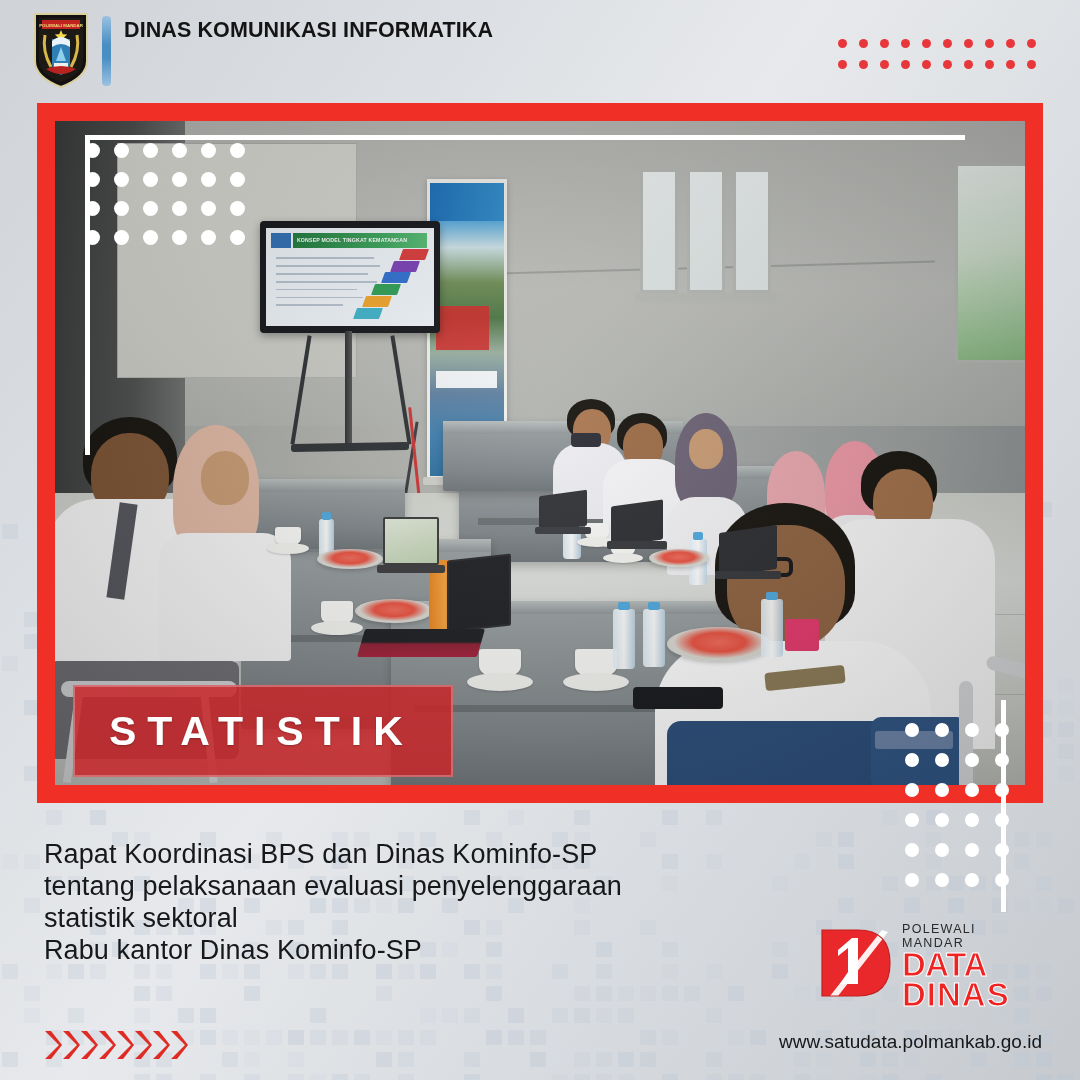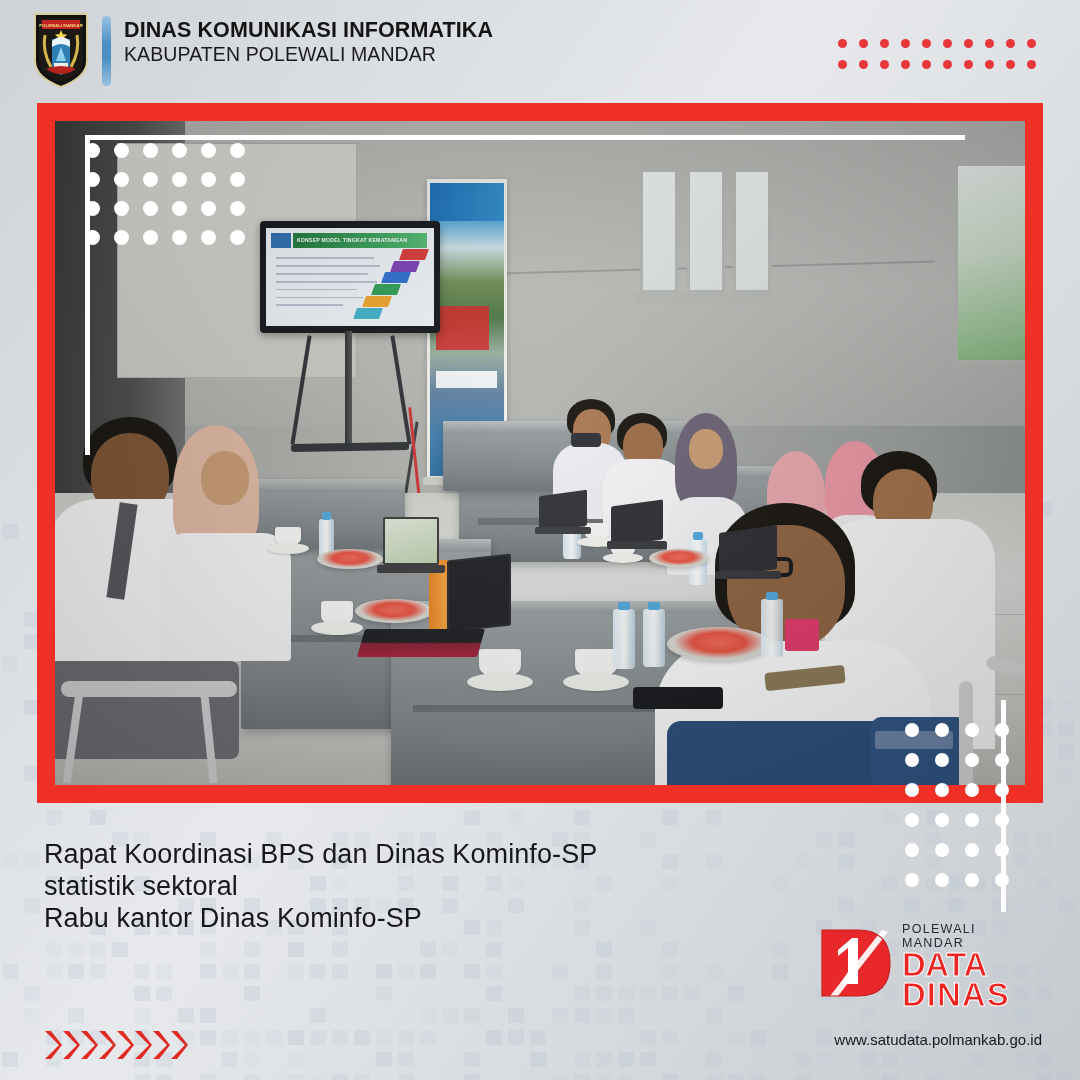--- a/index.html
+++ b/index.html
@@ -261,21 +261,21 @@
   .sd-satu, .sd-data{
     font-size:33px; font-weight:bold; color:#ee2322; line-height:30px;
     letter-spacing:-.5px; -webkit-text-stroke:1px #fff;
   }
   .sd-data{ letter-spacing:1px; }
 
   
   .chevrons{ position:absolute; left:44px; top:1030px; z-index:8; display:flex; }
   .chevrons svg{ margin-right:-1px; }
   .url{
-    position:absolute; right:38px; top:1031px; font-size:15px; color:#16181a; z-index:8;
+    position:absolute; right:38px; top:1031px; font-size:19px; color:#16181a; z-index:8;
   }
 </style>
 </head>
 <body>
 
 <div id="poster">
 
   <div id="mosaic">
       <span style="left: 90px; top: 2px; width: 16px; height: 15px; opacity: 0.2;"></span>
       <span style="left: 156px; top: 2px; width: 16px; height: 15px; opacity: 0.57;"></span>
@@ -749,21 +749,20 @@
         <path d="M24 50 L29 36 L34 50 Z" fill="#8fd0ef"></path>
         <path d="M22 52 H36 V56 H22 Z" fill="#f0f0ea"></path>
         <path d="M14 58 Q29 52 44 58 Q29 68 14 58 Z" fill="#b8231f"></path>
       </svg>
     </div>
 
     <div class="hdr-divider"></div>
 
     <div class="hdr-text">
       <div class="hdr-l1">DINAS KOMUNIKASI INFORMATIKA</div>
-      <div class="hdr-l3">KABUPATEN POLEWALI MANDAR</div>
     </div>
 
     <div class="hdr-dots" id="hdrDots">
         <i></i>
         <i></i>
         <i></i>
         <i></i>
         <i></i>
         <i></i>
         <i></i>
@@ -1017,20 +1016,23 @@
           <i></i>
           <i></i>
           <i></i>
           <i></i>
           <i></i>
           <i></i>
           <i></i>
           <i></i>
         </div>
 
+      <div class="statistik">
+        <span>STATISTIK</span>
+      </div>
     </div>
   </div>
 
   <div class="br-dots" id="brDots">
       <i></i>
       <i></i>
       <i></i>
       <i></i>
       <i></i>
       <i></i>
@@ -1050,20 +1052,21 @@
       <i></i>
       <i></i>
       <i></i>
       <i></i>
       <i></i>
     </div>
   <div class="br-line"></div>
 
   <div class="caption">
     <p>Rapat Koordinasi BPS dan Dinas Kominfo-SP</p>
+    <p>tentang pelaksanaan evaluasi penyelenggaraan</p>
     <p>statistik sektoral</p>
     <p>Rabu kantor Dinas Kominfo-SP</p>
   </div>
 
   <div class="satudata">
     <div class="sd-mark">
       <svg viewBox="0 0 78 74" width="78" height="74">
         <path d="M4 4 H40 Q72 4 72 37 Q72 70 40 70 H4 Z" fill="#e8282a"></path>
         <path d="M16 16 H38 Q58 16 58 37 Q58 58 38 58 H16 Z" fill="#e8282a"></path>
         <path d="M22 58 L30 46 L30 22 L20 30 L20 24 L34 12 L40 12 L40 58 Z" fill="#ffffff"></path>

